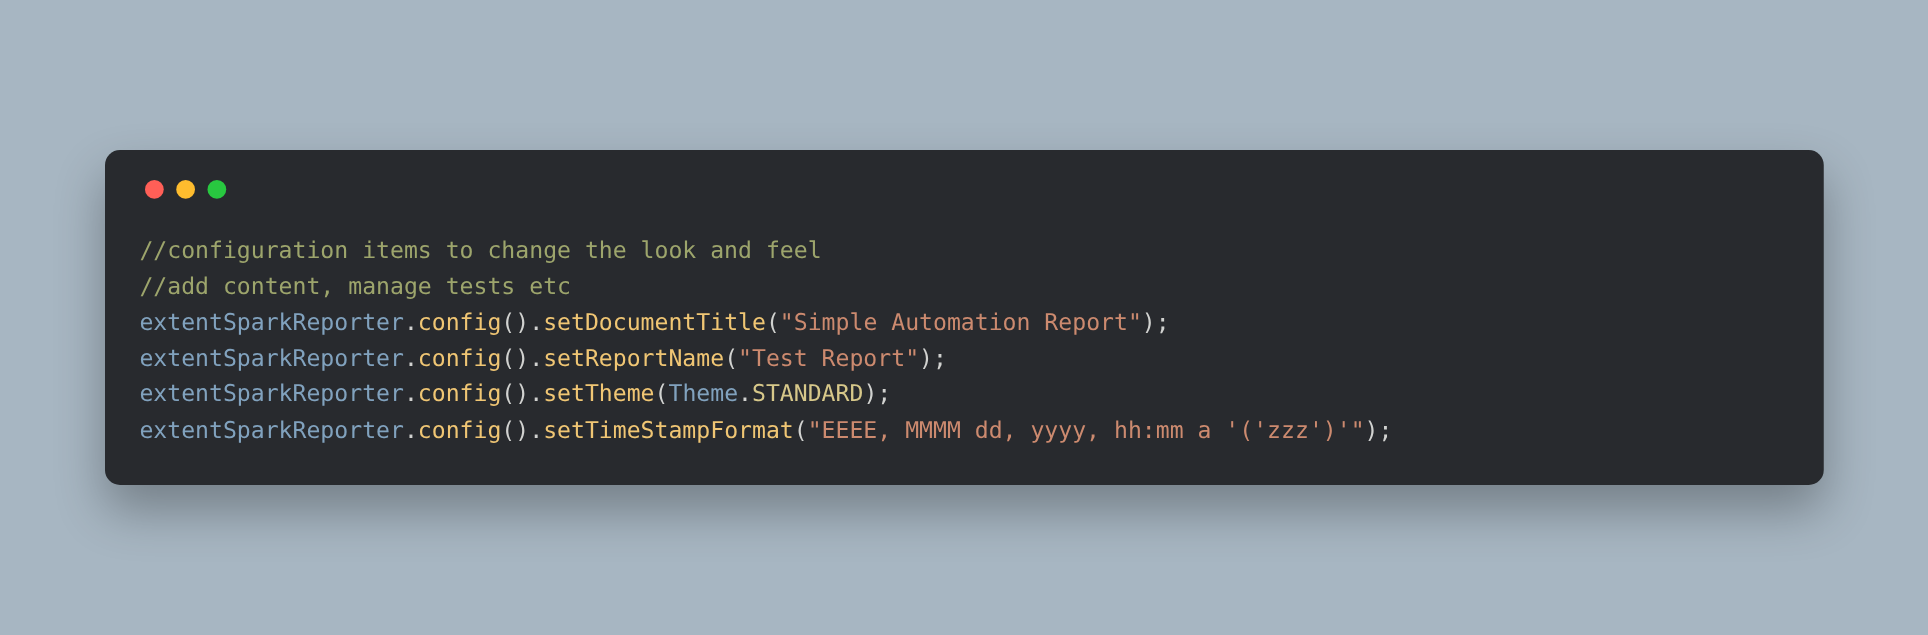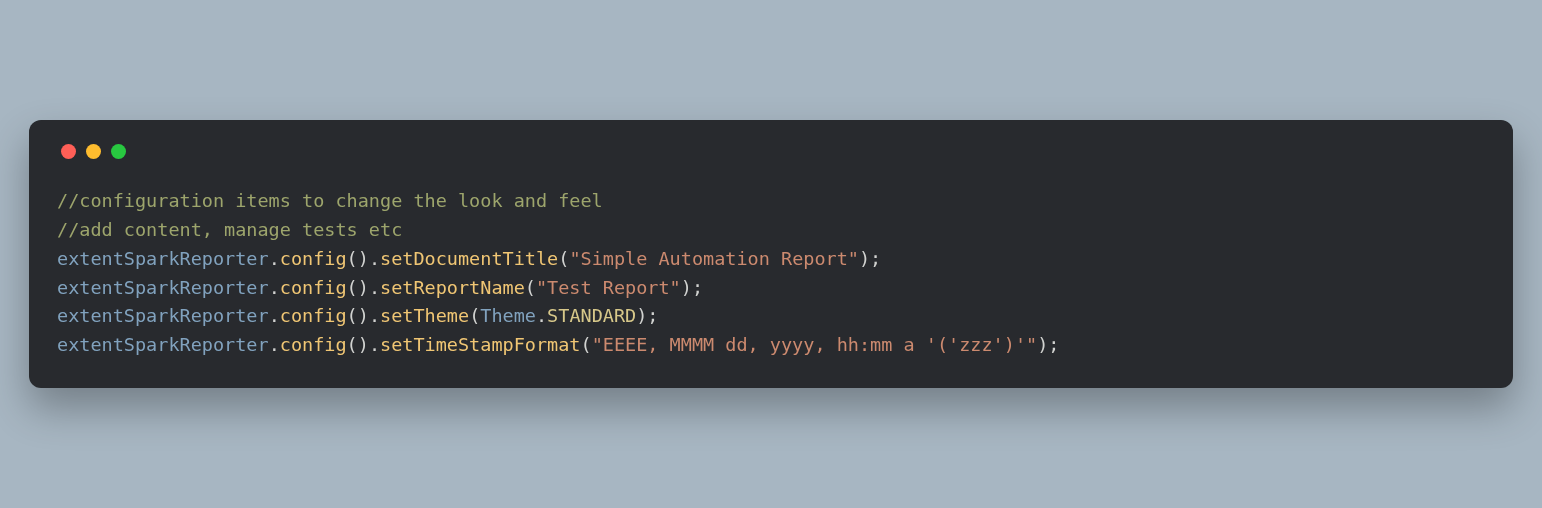--- a/index.html
+++ b/index.html
@@ -12,21 +12,21 @@
       width: 1542px;
       height: 508px;
       display: flex;
       align-items: center;
       justify-content: center;
       font-family: 'Menlo', 'Monaco', 'Consolas', monospace;
     }
     .window {
       background: #282a2e;
       border-radius: 12px;
-      width: 1484px;
+      width: 1375px;
       padding: 24px 28px 28px 28px;
       box-shadow: 0 20px 40px rgba(0,0,0,0.3);
     }
     .traffic-lights {
       display: flex;
       gap: 10px;
       margin-bottom: 28px;
       padding-left: 4px;
     }
     .dot {

